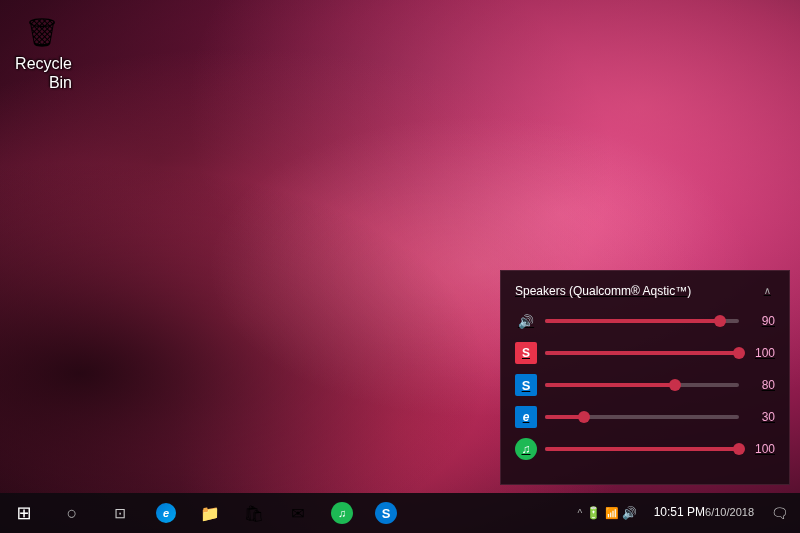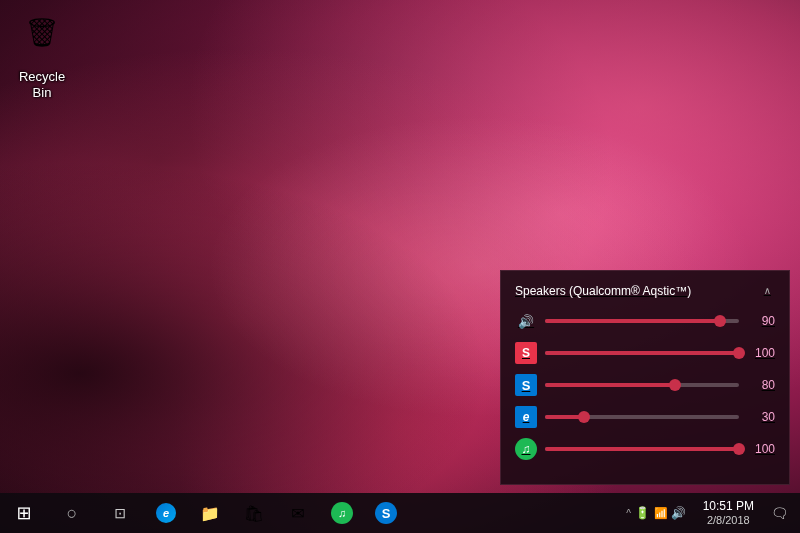--- a/index.html
+++ b/index.html
@@ -61,24 +61,24 @@
       width: 40px;
       height: 40px;
       display: flex;
       align-items: center;
       justify-content: center;
       font-size: 28px;
     }
 
     .recycle-bin-label {
       color: #fff;
-      font-size: 13px;
-      text-align: center;
+      font-size: 16px;
+      text-align: right;
       text-shadow: 1px 1px 2px rgba(0,0,0,0.9), -1px -1px 2px rgba(0,0,0,0.9);
-      margin-top: 17px;
+      margin-top: 2px;
       line-height: 1.2;
     }
 
     
     #volume-panel {
       position: absolute;
       top: 270px;
       right: 10px;
       width: 290px;
       background: rgba(30, 10, 20, 0.93);
@@ -252,21 +252,21 @@
     }
 
     .sys-tray-icon {
       color: #ccc;
       font-size: 12px;
       cursor: pointer;
     }
 
     .clock {
       display: flex;
-      flex-direction: column;
+      flex-direction: row;
       align-items: center;
       justify-content: center;
       color: #fff;
       padding: 0 8px;
       cursor: pointer;
       height: 40px;
     }
 
     .clock-time {
       font-size: 12px;
@@ -417,19 +417,19 @@
 
   <div class="taskbar-right">
     <div class="sys-tray-icons">
       <span class="sys-tray-icon chevron-up">^</span>
       <span class="sys-tray-icon">🔋</span>
       <span class="sys-tray-icon" style="font-size:11px;">📶</span>
       <span class="sys-tray-icon" style="font-size:12px;">🔊</span>
     </div>
     <div class="clock">
       <span class="clock-time">10:51 PM</span>
-      <span class="clock-date">2/8/2018</span>
+      <span class="clock-date">6/10/2018</span>
     </div>
     <div class="taskbar-notification">
       <span style="font-size:14px; color:#ccc;">🗨</span>
     </div>
   </div>
 </div>
 
 </body></html>

